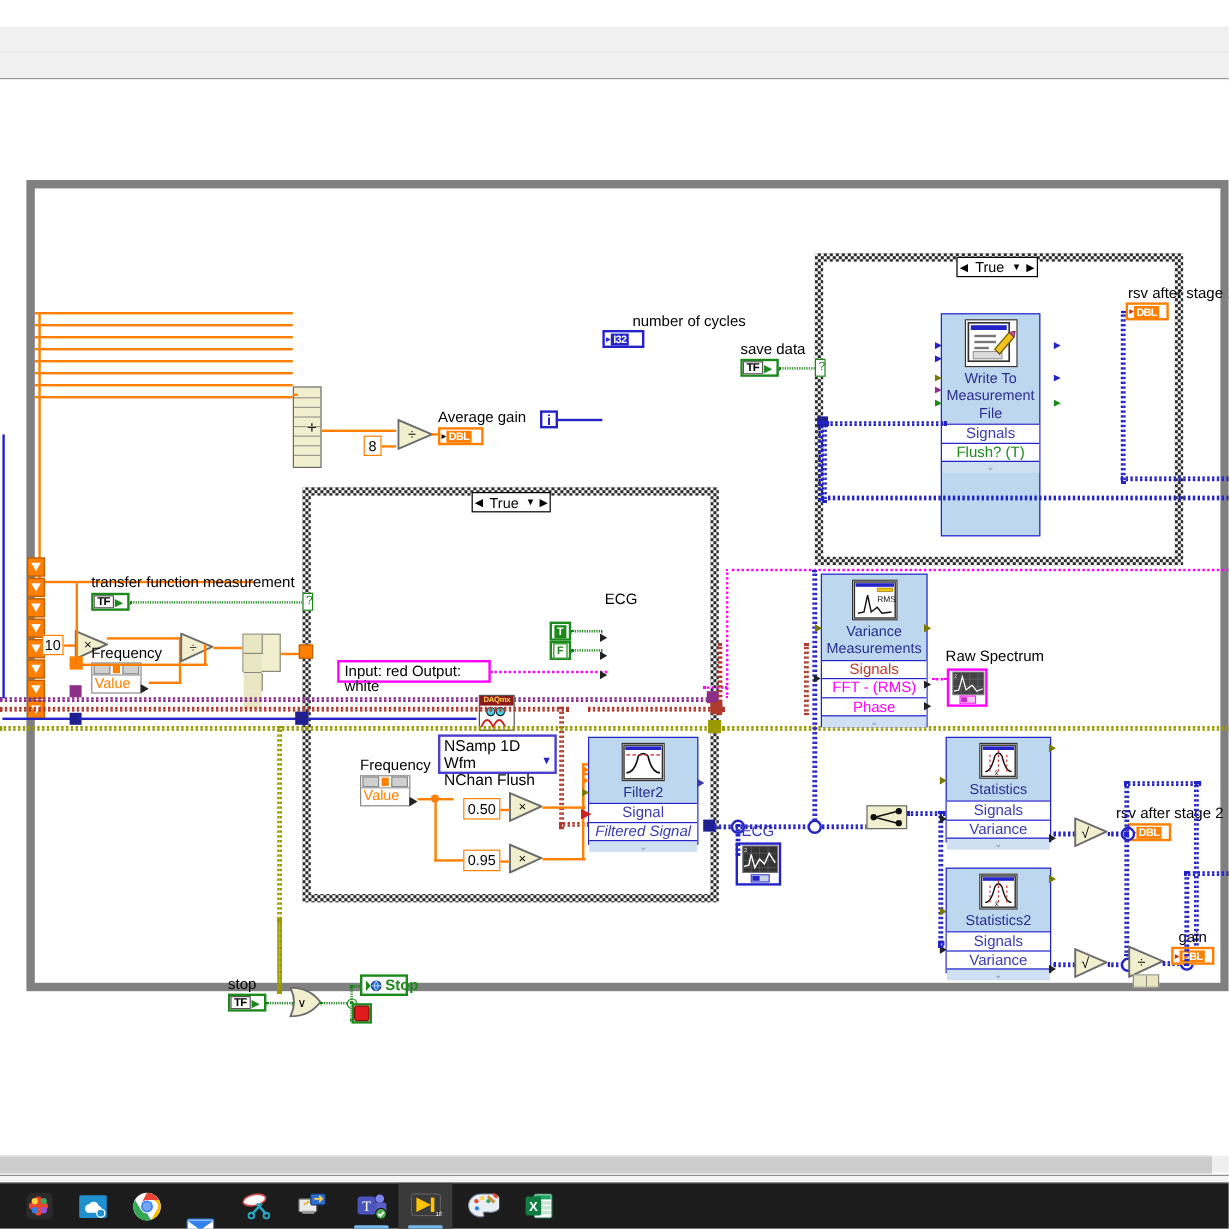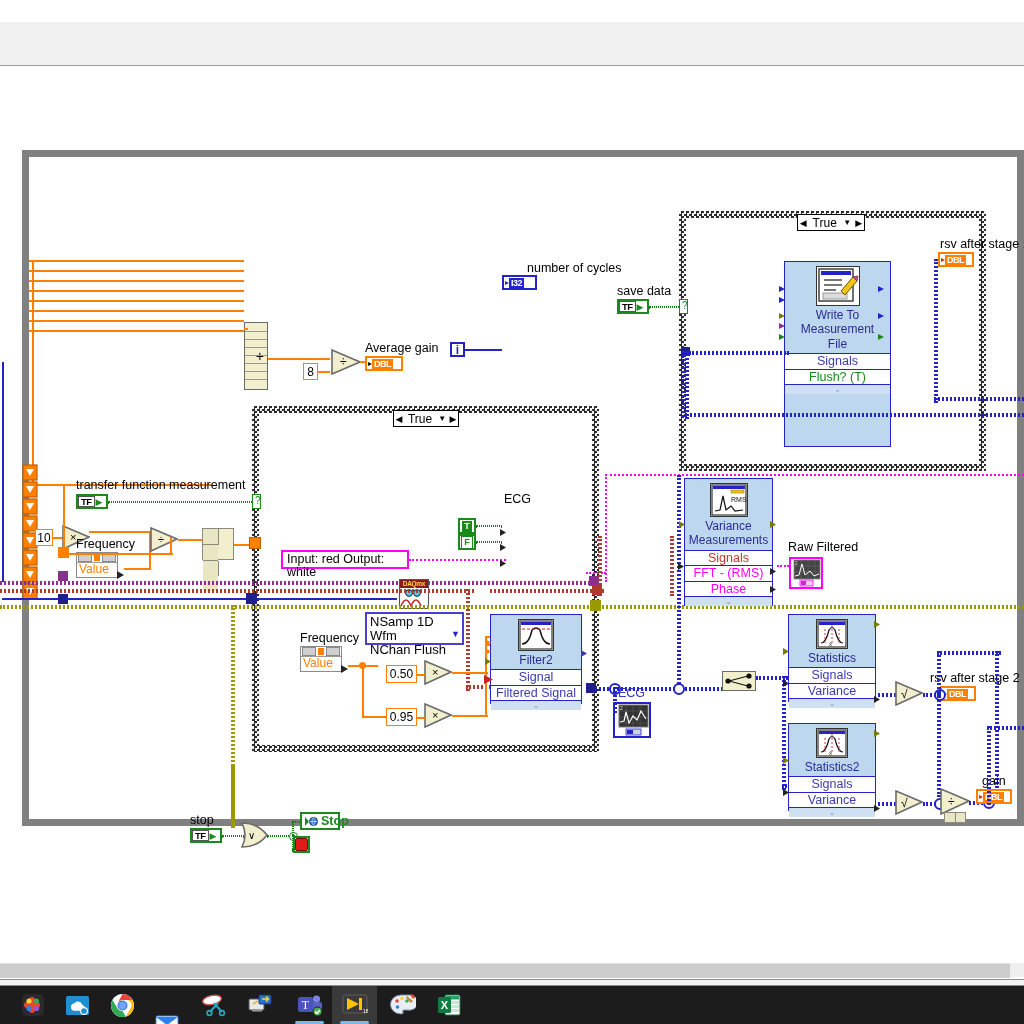--- a/index.html
+++ b/index.html
@@ -202,21 +202,21 @@
     <div class="lbl" style="left:617px;top:219px;">save data</div>
     <div class="boolterm" style="left:617px;top:233px;width:32px;height:15px;">
       <span class="in">TF</span>
       <span class="ar">▶</span>
     </div>
     <div class="w h gr" style="left:649px;top:240px;width:34px;"></div>
     <div class="tunnel" style="left:679px;top:233px;width:9px;height:15px;background:#fff;border:1.6px solid #1b8a1b;">
       <span style="position:absolute;left:2px;top:0px;font-size:10px;color:#1b8a1b;">?</span>
     </div>
 
-    <div class="expr" style="left:784px;top:195px;width:107px;height:186px;">
+    <div class="expr" style="left:784px;top:195px;width:83px;height:186px;">
       <div class="ico" style="width:42px;height:38px;position:relative;">
         <svg width="42" height="38" viewBox="0 0 42 38">
           <rect x="2" y="2" width="34" height="32" fill="#fff" stroke="#333" stroke-width="1.4"></rect>
           <rect x="4" y="4" width="30" height="4" fill="#2323c8"></rect>
           <rect x="7" y="12" width="18" height="2" fill="#777"></rect>
           <rect x="7" y="17" width="18" height="2" fill="#777"></rect>
           <rect x="7" y="22" width="12" height="2" fill="#777"></rect>
           <rect x="6" y="26" width="24" height="6" fill="#dcdcdc" stroke="#888" stroke-width="0.8"></rect>
           <path d="M24 24 L36 10 L40 14 L28 28 Z" fill="#f0c419" stroke="#6b5400" stroke-width="1"></path>
           <path d="M36 10 L40 14 L41 9 Z" fill="#d946a0" stroke="#6b2850" stroke-width="0.8"></path>
@@ -460,21 +460,21 @@
       <div class="ico" style="width:34px;height:30px;">
         <svg width="34" height="30" viewBox="0 0 34 30">
           <rect x="1" y="1" width="32" height="28" fill="#fff" stroke="#333" stroke-width="1.2"></rect>
           <rect x="2" y="2" width="30" height="3" fill="#2323c8"></rect>
           <path d="M3 24 Q10 24 13 10 Q17 6 21 10 Q24 24 31 24" fill="none" stroke="#111" stroke-width="1.4"></path>
           <line x1="3" y1="9" x2="31" y2="9" stroke="#d02020" stroke-width="1" stroke-dasharray="3,2"></line>
         </svg>
       </div>
       <div class="ttl" style="padding-bottom:3px;">Filter2</div>
       <div class="row" style="color:#3b3bb0;">Signal</div>
-      <div class="row" style="color:#3b3bb0;">Filtered Signal</div>
+      <div class="row" style="color:#3b3bb0;font-style:italic;">Filtered Signal</div>
       <div class="tail">⌄</div>
     </div>
     <div class="abs" style="left:485px;top:566px;"><svg width="6" height="7">
           <polygon points="0,0 6,3.5 0,7" fill="#ff8000"></polygon>
         </svg></div>
     <div class="abs" style="left:485px;top:575px;"><svg width="6" height="7">
           <polygon points="0,0 6,3.5 0,7" fill="#ff8000"></polygon>
         </svg></div>
     <div class="abs" style="left:485px;top:585px;"><svg width="6" height="7">
           <polygon points="0,0 6,3.5 0,7" fill="#7a7a00"></polygon>
@@ -540,21 +540,21 @@
     <div class="abs" style="left:770px;top:495px;"><svg width="6" height="7">
           <polygon points="0,0 6,3.5 0,7" fill="#222"></polygon>
         </svg></div>
     <div class="abs" style="left:770px;top:513px;"><svg width="6" height="7">
           <polygon points="0,0 6,3.5 0,7" fill="#222"></polygon>
         </svg></div>
     <div class="abs" style="left:678px;top:490px;"><svg width="6" height="7">
           <polygon points="0,0 6,3.5 0,7" fill="#222"></polygon>
         </svg></div>
 
-    <div class="lbl" style="left:788px;top:475px;">Raw Filtered</div>
+    <div class="lbl" style="left:788px;top:475px;">Raw Spectrum</div>
     <div class="graphind" style="left:789px;top:491px;width:34px;height:32px;border:2px solid #ff00ff;">
       <svg width="30" height="28" viewBox="0 0 30 28">
         <rect x="3" y="1" width="26" height="19" fill="#444" stroke="#888" stroke-width="0.8"></rect>
         <g stroke="#777" stroke-width="0.4">
           <line x1="10" y1="1" x2="10" y2="20"></line>
             <line x1="17" y1="1" x2="17" y2="20"></line>
             <line x1="24" y1="1" x2="24" y2="20"></line>
           <line x1="3" y1="7" x2="29" y2="7"></line>
             <line x1="3" y1="13" x2="29" y2="13"></line>
         </g>

